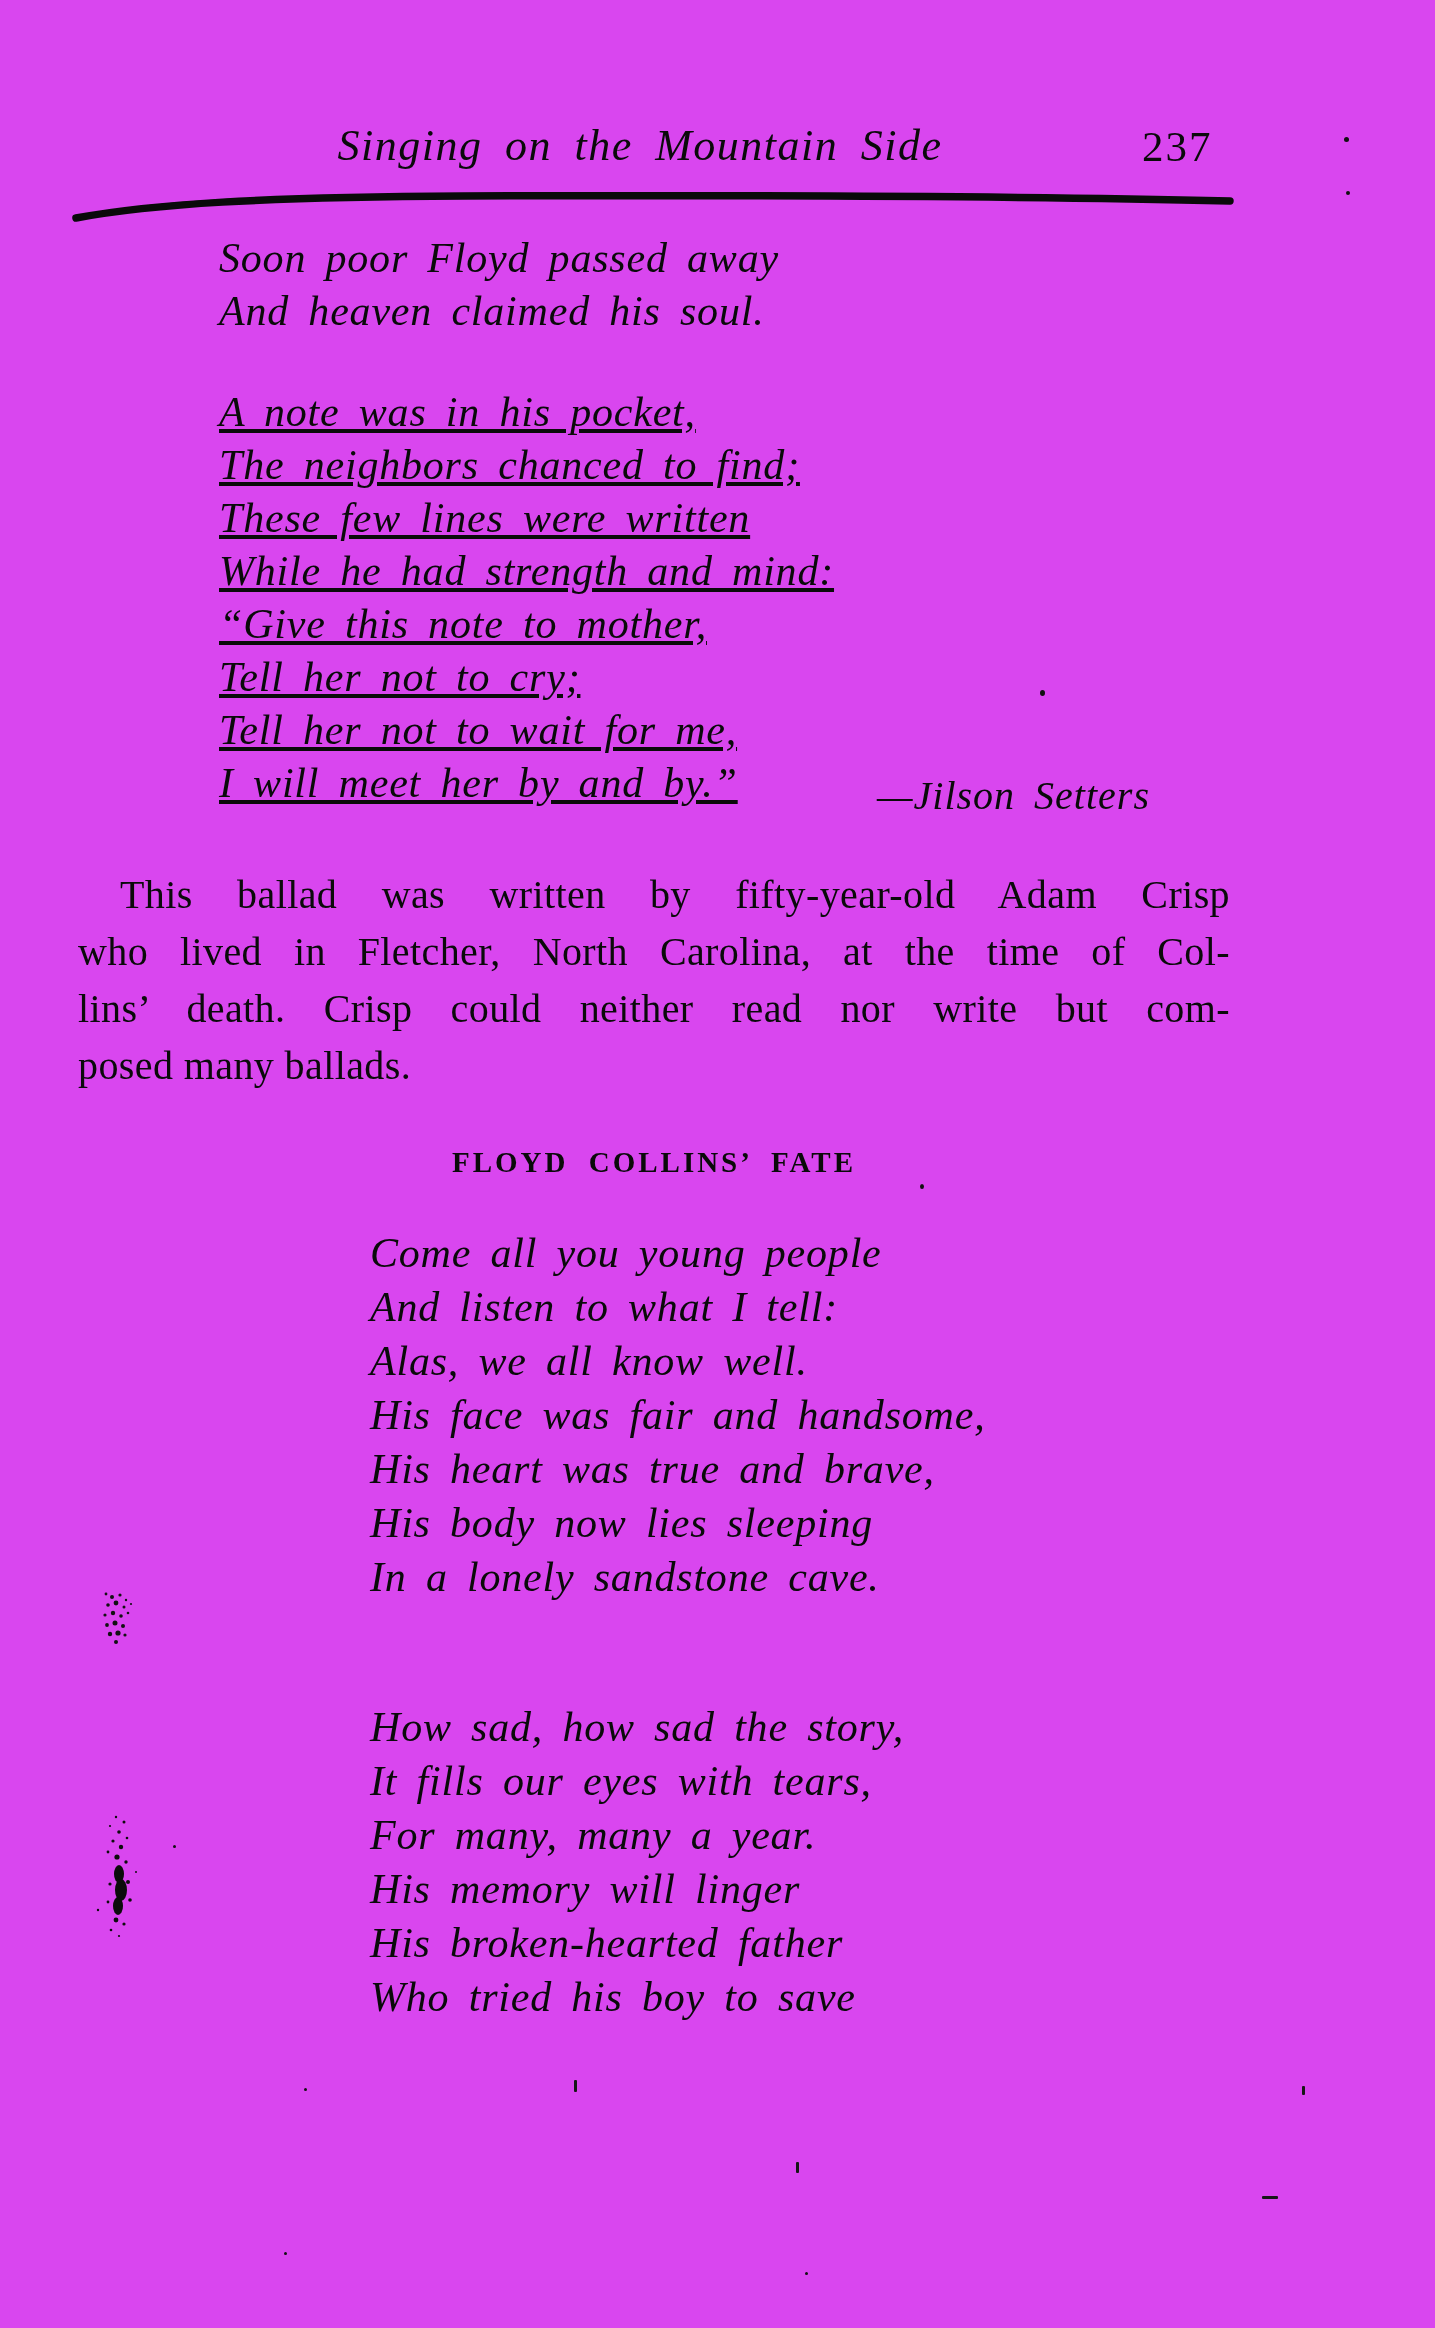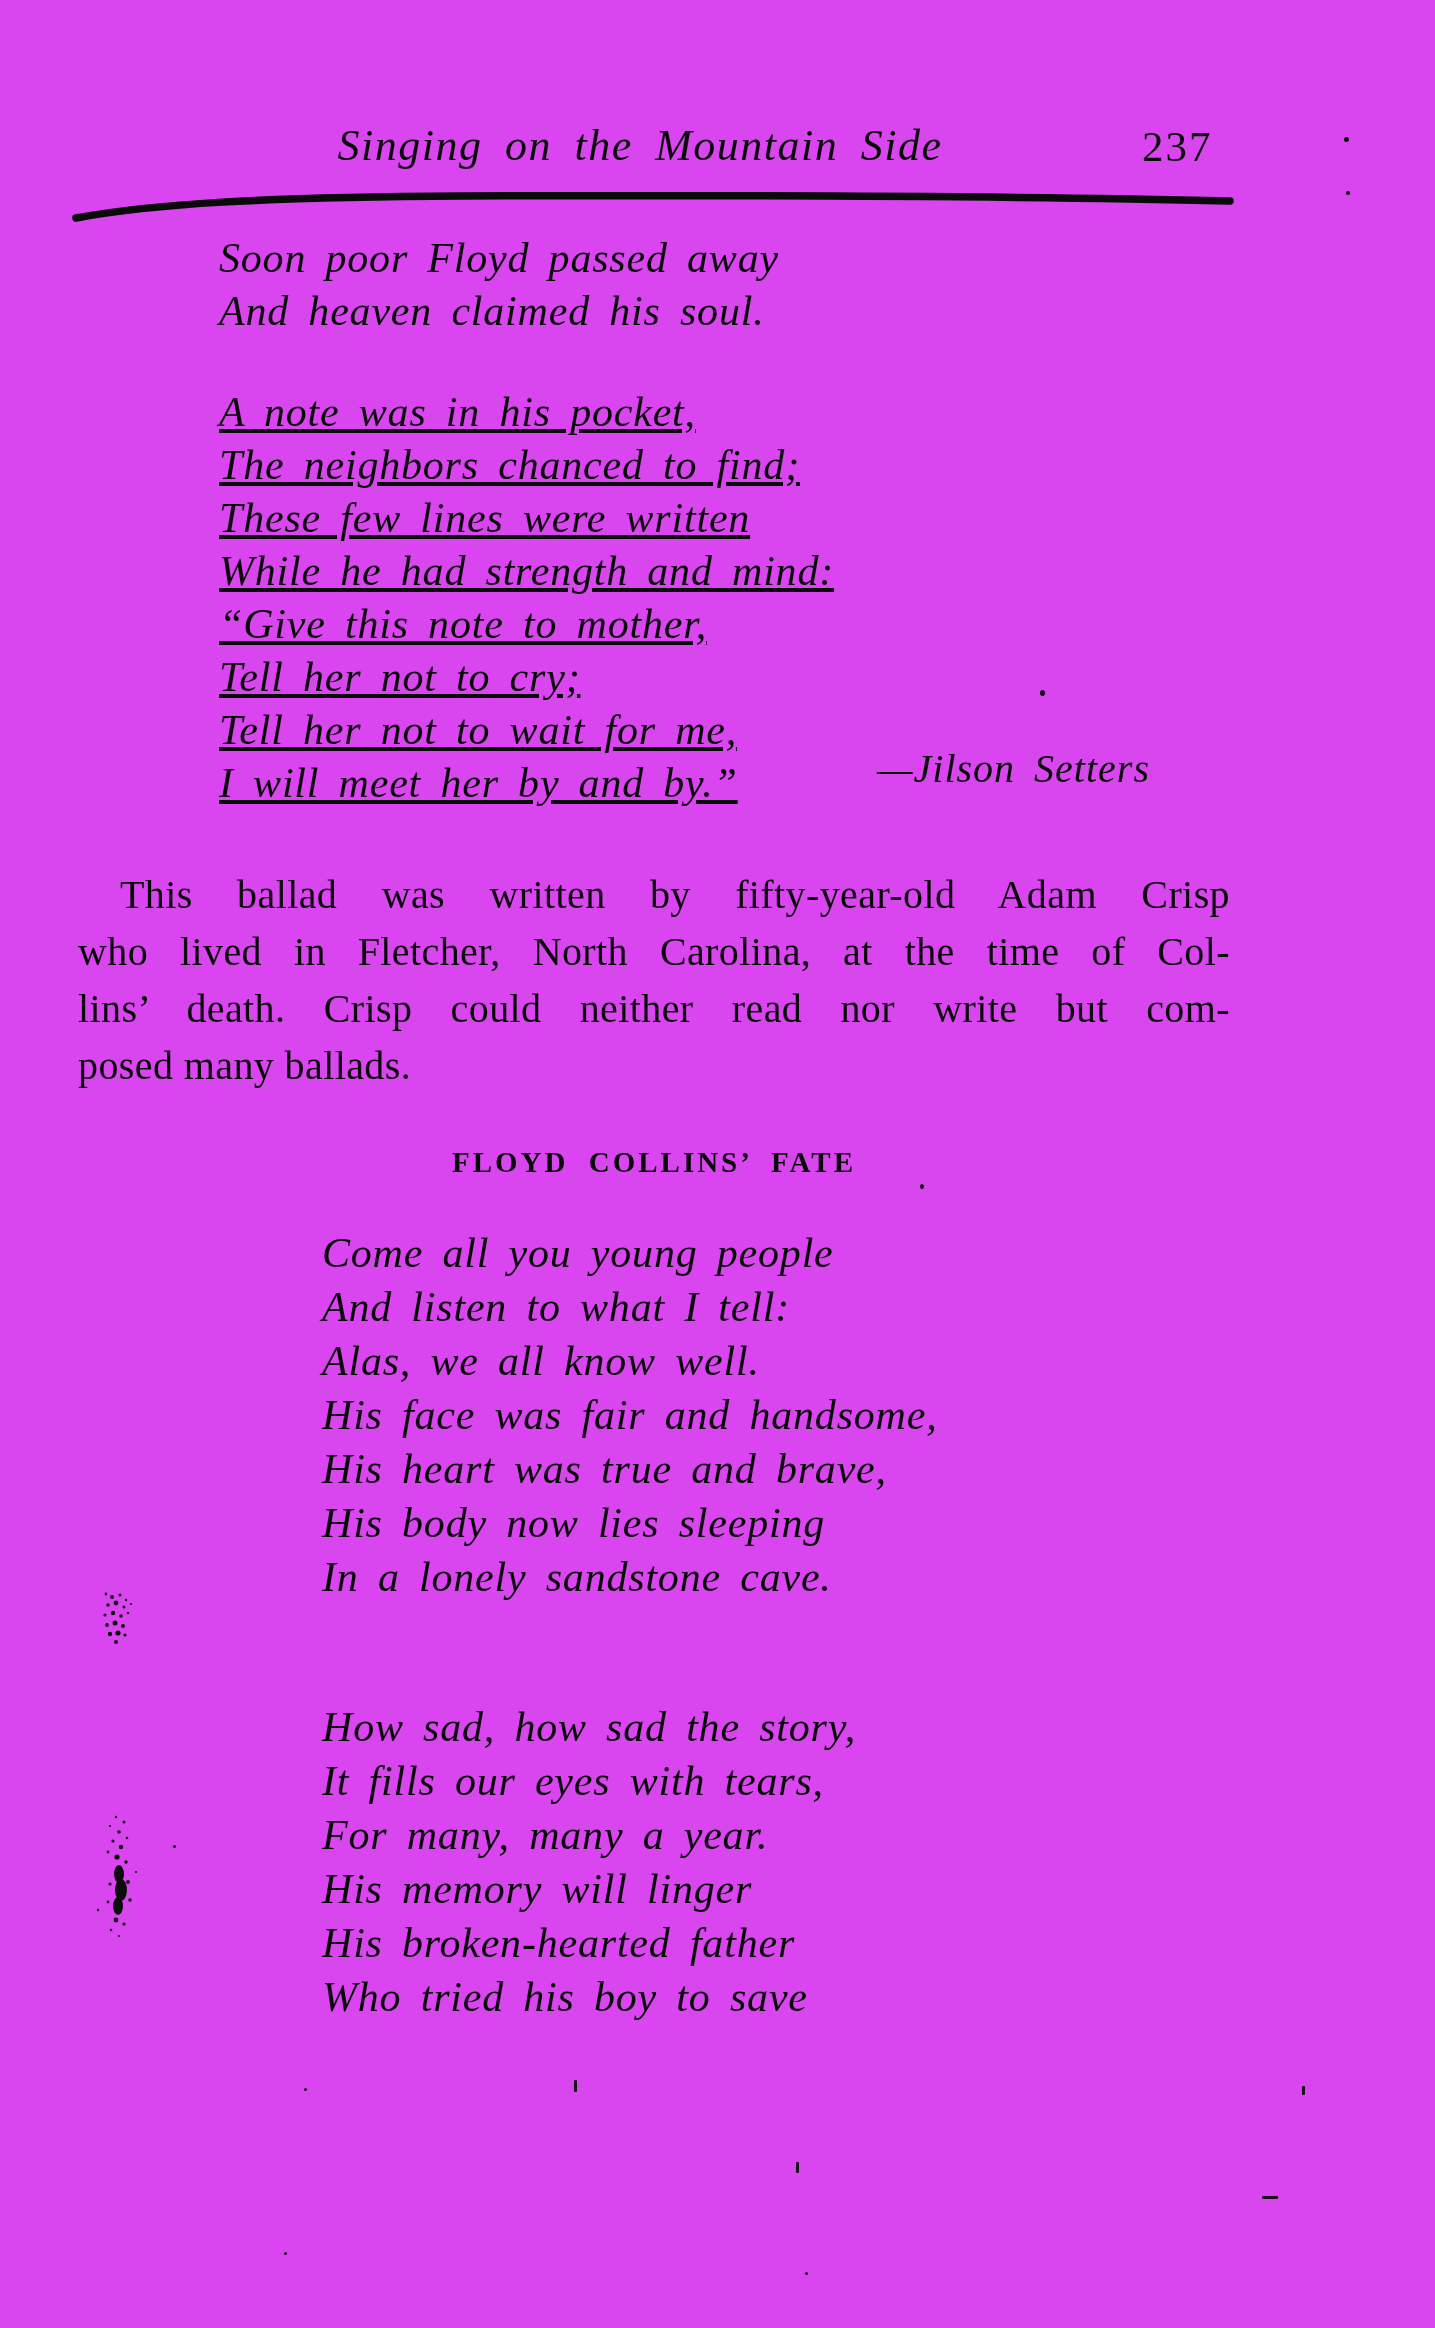--- a/index.html
+++ b/index.html
@@ -20,36 +20,36 @@
   .page-number{
     position:absolute;left:1142px;top:122px;
     font-size:43px;letter-spacing:2px;
   }
   .head-rule{position:absolute;left:62px;top:180px;}
   
   .verse{position:absolute;font-style:italic;font-size:42px;letter-spacing:0.8px;word-spacing:8px;}
   .verse .vline{height:53px;line-height:53px;white-space:nowrap;}
   .v2 .vline{height:53px;}
   .attribution{
-    position:absolute;left:877px;top:745px;
+    position:absolute;left:877px;top:772px;
     font-style:italic;font-size:40px;letter-spacing:1px;word-spacing:8px;white-space:nowrap;
   }
   
   .prose{position:absolute;left:78px;top:866px;width:1152px;font-size:40px;letter-spacing:0.4px;}
   .prose .pline{height:57px;line-height:57px;text-align:justify;text-align-last:justify;white-space:normal;}
   .prose .pline.first{padding-left:42px;}
   .prose .pline.last{text-align:left;text-align-last:left;}
   
   .song-heading{
     position:absolute;left:78px;top:1146px;width:1152px;
     text-align:center;font-size:29px;letter-spacing:3px;word-spacing:10px;
     font-weight:bold;white-space:nowrap;
   }
   
-  .poem .vline{height:54px;line-height:54px;}
+  .poem .vline{height:54px;line-height:54px;margin-left:48px;}
   
   .artifact{position:absolute;}
   .speck{position:absolute;background:#101010;border-radius:50%;}
   .dash-speck{position:absolute;background:#161616;border-radius:1px;}
 </style>
 </head>
 <body>
 
 <div id="page">
 

